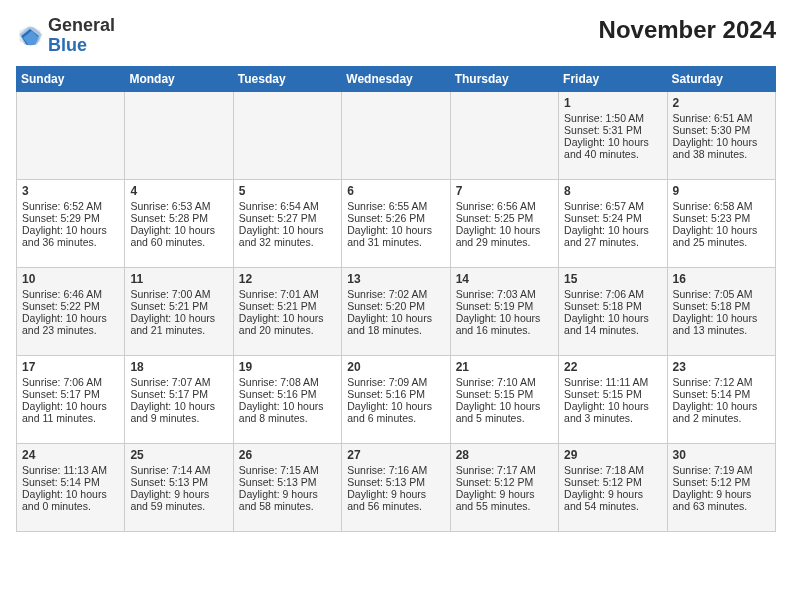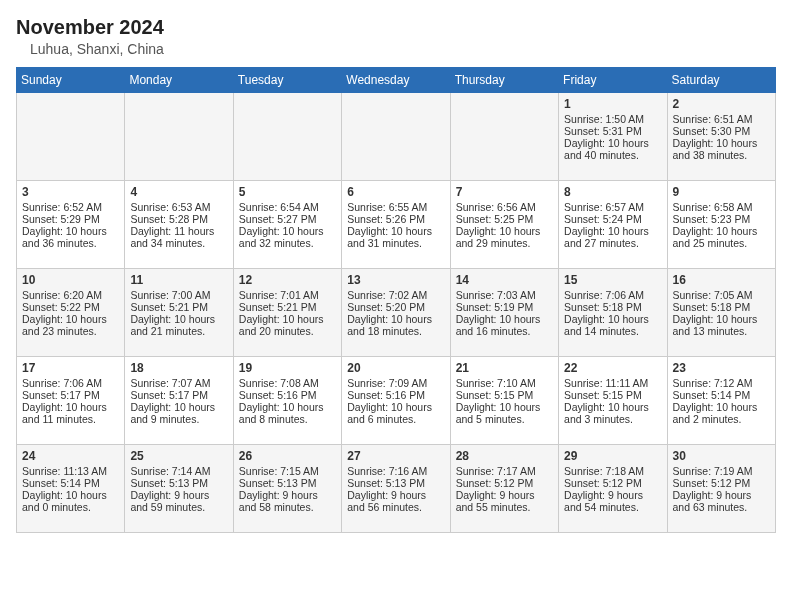--- a/index.html
+++ b/index.html
@@ -37,41 +37,41 @@
       color: #2a6db5;
     }
     .logo-icon {
       width: 28px;
       height: 28px;
     }
     .title-area {
       text-align: right;
     }
     .month-title {
-      font-size: 20px;
+      font-size: 24px;
       font-weight: bold;
       color: #222;
     }
     .location {
       font-size: 14px;
       color: #555;
       margin-top: 2px;
     }
     table {
       width: 100%;
       border-collapse: collapse;
       table-layout: fixed;
     }
     thead tr {
       background-color: #2a6db5;
     }
     thead th {
       color: #fff;
       font-size: 12px;
-      font-weight: normal;
+      font-weight: bold;
       padding: 5px 4px;
       text-align: left;
       border: 1px solid #2a6db5;
     }
     tbody tr {
       vertical-align: top;
     }
     tbody td {
       border: 1px solid #ccc;
       padding: 4px 5px;
@@ -93,23 +93,34 @@
       margin-bottom: 2px;
     }
     .day-empty {
       background-color: inherit;
     }
   </style>
 </head>
 <body>
 
 <div class="header">
+  <div class="logo">
+    <svg class="logo-icon" viewBox="0 0 32 32">
+      <polygon points="16,4 28,10 28,22 16,28 4,22 4,10" fill="#2a6db5" opacity="0.15"></polygon>
+      <polygon points="20,6 30,14 24,26 10,26 4,14 14,6" fill="#2a6db5" opacity="0.3"></polygon>
+      <polygon points="16,8 26,16 20,26 12,26 6,16 16,8" fill="#2a6db5"></polygon>
+      <polygon points="18,10 26,18 22,26 14,26 8,18 18,10" fill="#5599dd"></polygon>
+    </svg>
+    <div class="logo-text">
+      <span class="logo-general">General</span>
+      <span class="logo-blue">Blue</span>
+    </div>
+  </div>
   <div class="title-area">
     <div class="month-title">November 2024</div>
-    <div class="location">Luhua, Shanxi, China</div>
   </div>
 </div>
 
 <table>
   <thead>
     <tr>
       <th>Sunday</th>
       <th>Monday</th>
       <th>Tuesday</th>
       <th>Wednesday</th>
@@ -142,21 +153,21 @@
         <td>
           <span class="day-num">3</span>
           <div>Sunrise: 6:52 AM</div>
           <div>Sunset: 5:29 PM</div>
           <div>Daylight: 10 hours and 36 minutes.</div>
         </td>
         <td>
           <span class="day-num">4</span>
           <div>Sunrise: 6:53 AM</div>
           <div>Sunset: 5:28 PM</div>
-          <div>Daylight: 11 hours and 34 minutes.</div>
+          <div>Daylight: 10 hours and 60 minutes.</div>
         </td>
         <td>
           <span class="day-num">5</span>
           <div>Sunrise: 6:54 AM</div>
           <div>Sunset: 5:27 PM</div>
           <div>Daylight: 10 hours and 32 minutes.</div>
         </td>
         <td>
           <span class="day-num">6</span>
           <div>Sunrise: 6:55 AM</div>
@@ -178,21 +189,21 @@
         <td>
           <span class="day-num">9</span>
           <div>Sunrise: 6:58 AM</div>
           <div>Sunset: 5:23 PM</div>
           <div>Daylight: 10 hours and 25 minutes.</div>
         </td>
       </tr>
       <tr>
         <td>
           <span class="day-num">10</span>
-          <div>Sunrise: 6:20 AM</div>
+          <div>Sunrise: 6:46 AM</div>
           <div>Sunset: 5:22 PM</div>
           <div>Daylight: 10 hours and 23 minutes.</div>
         </td>
         <td>
           <span class="day-num">11</span>
           <div>Sunrise: 7:00 AM</div>
           <div>Sunset: 5:21 PM</div>
           <div>Daylight: 10 hours and 21 minutes.</div>
         </td>
         <td>

